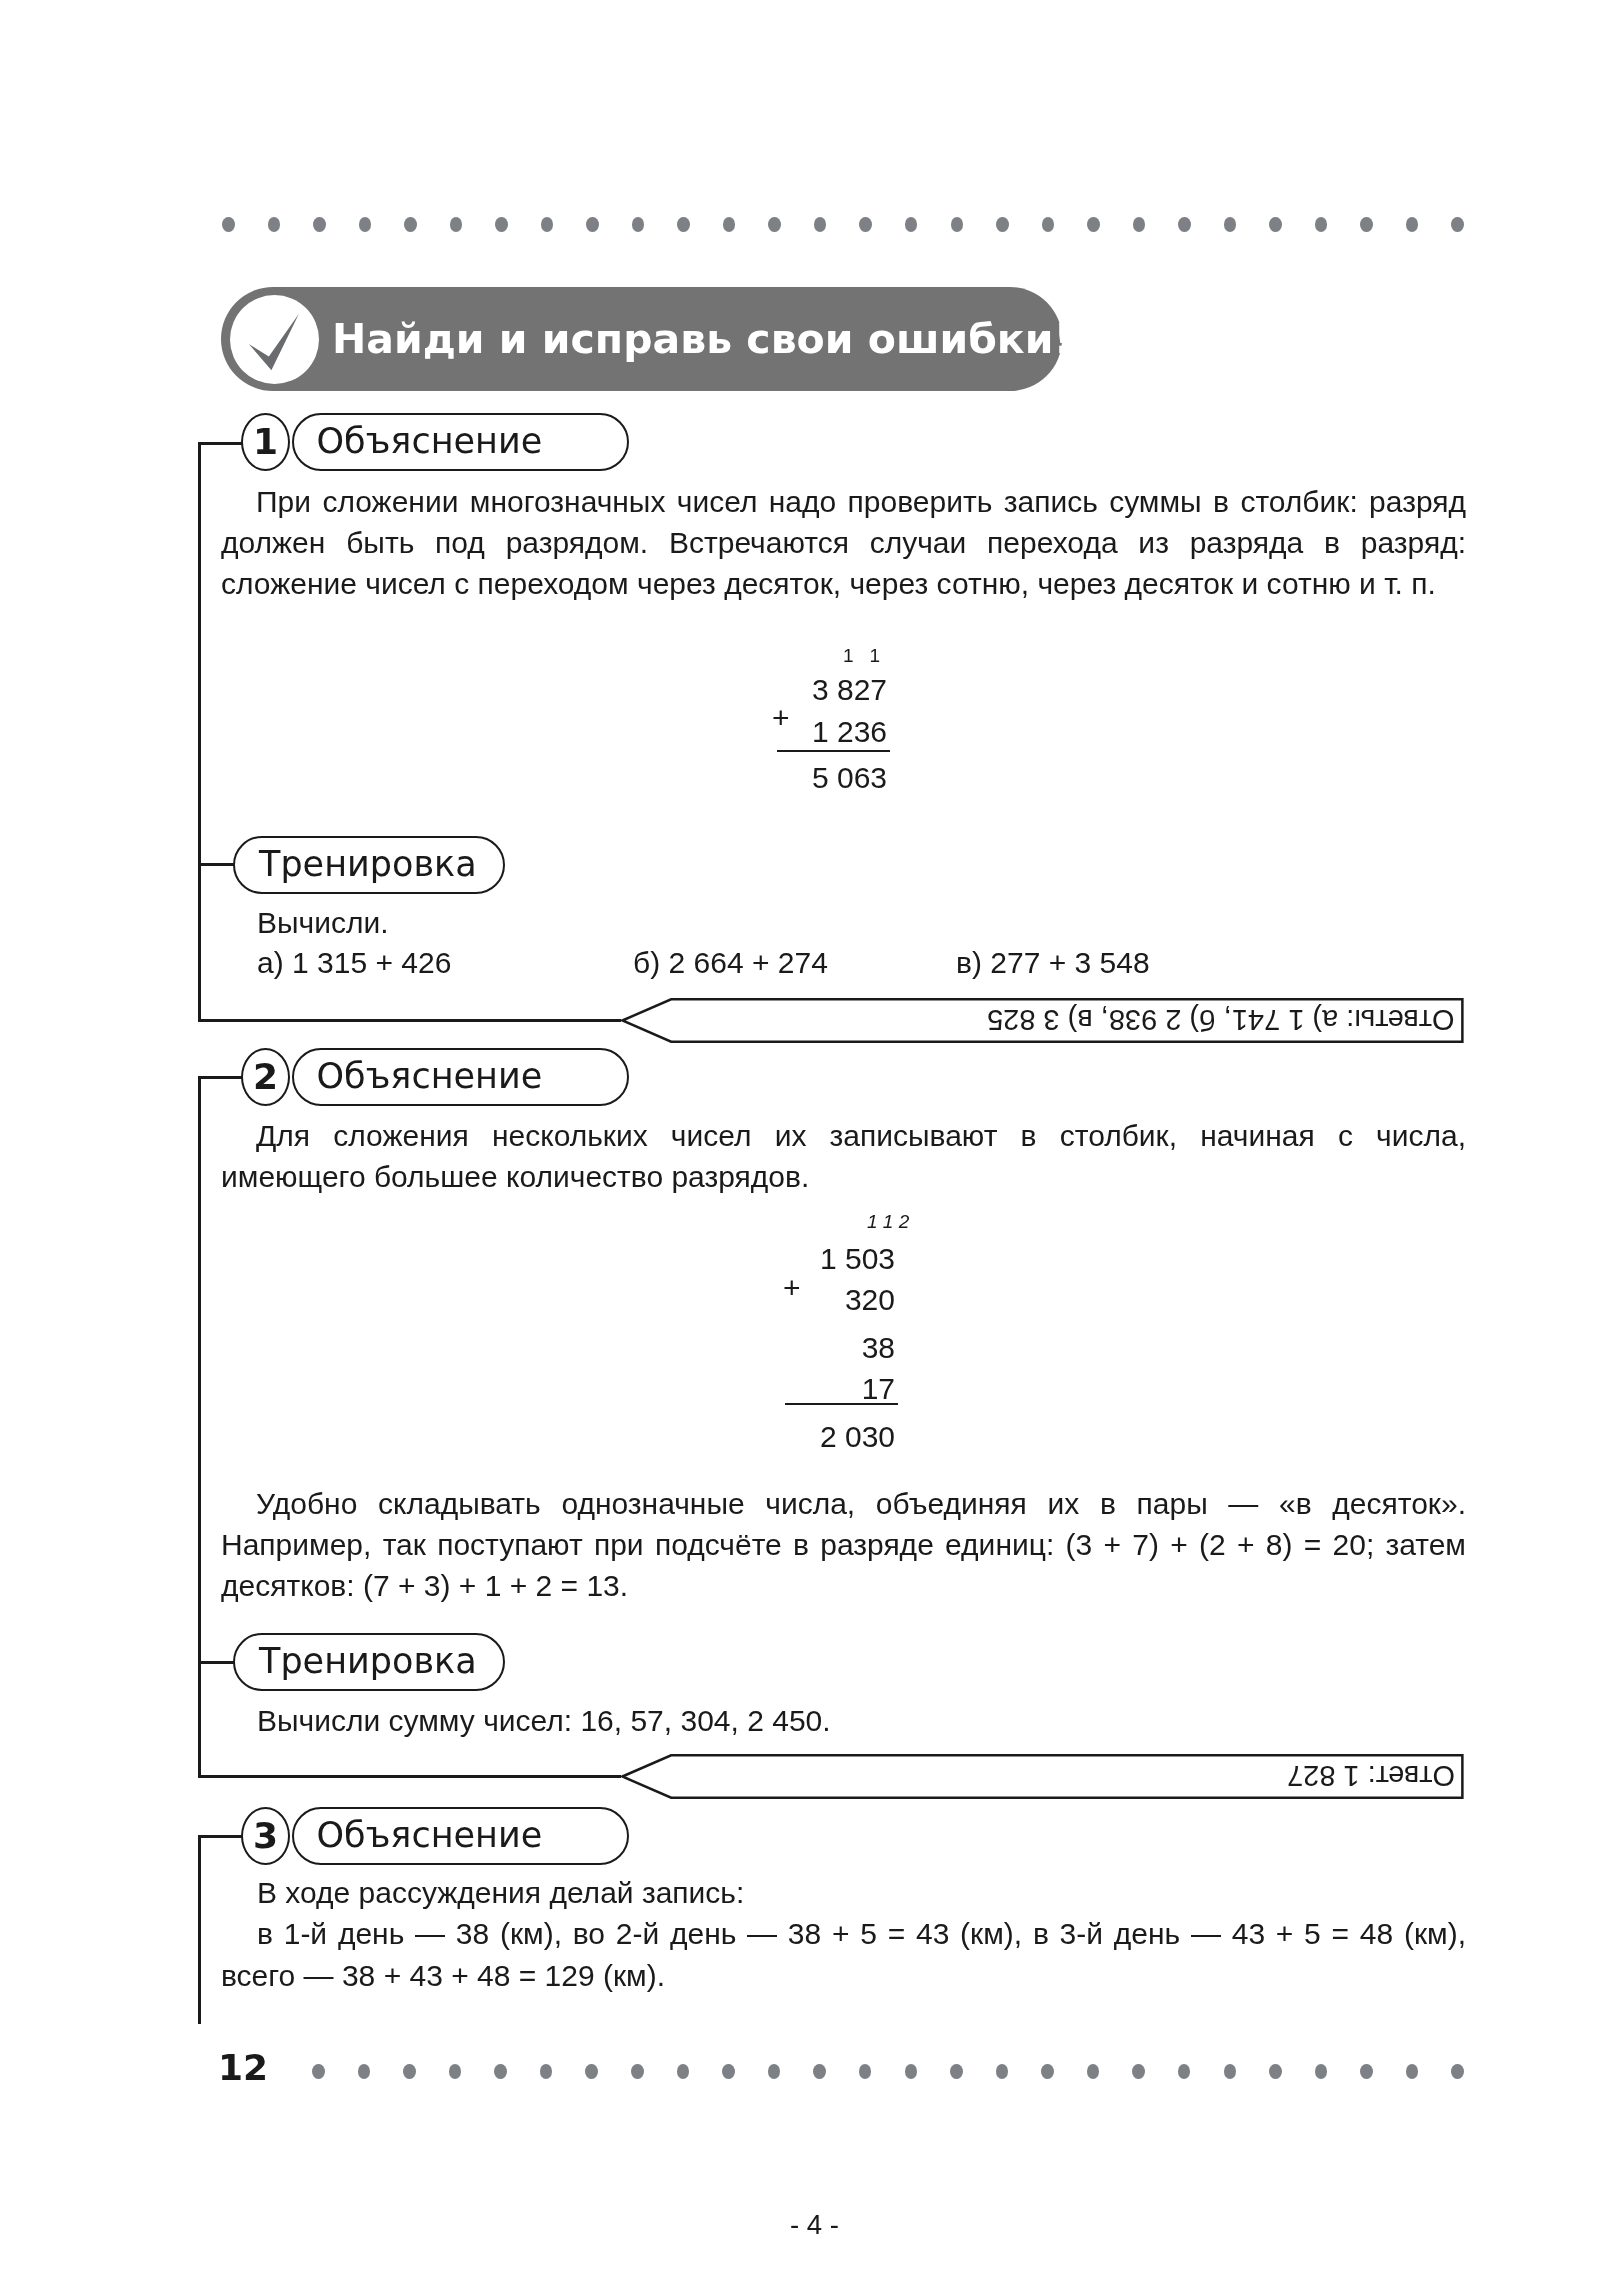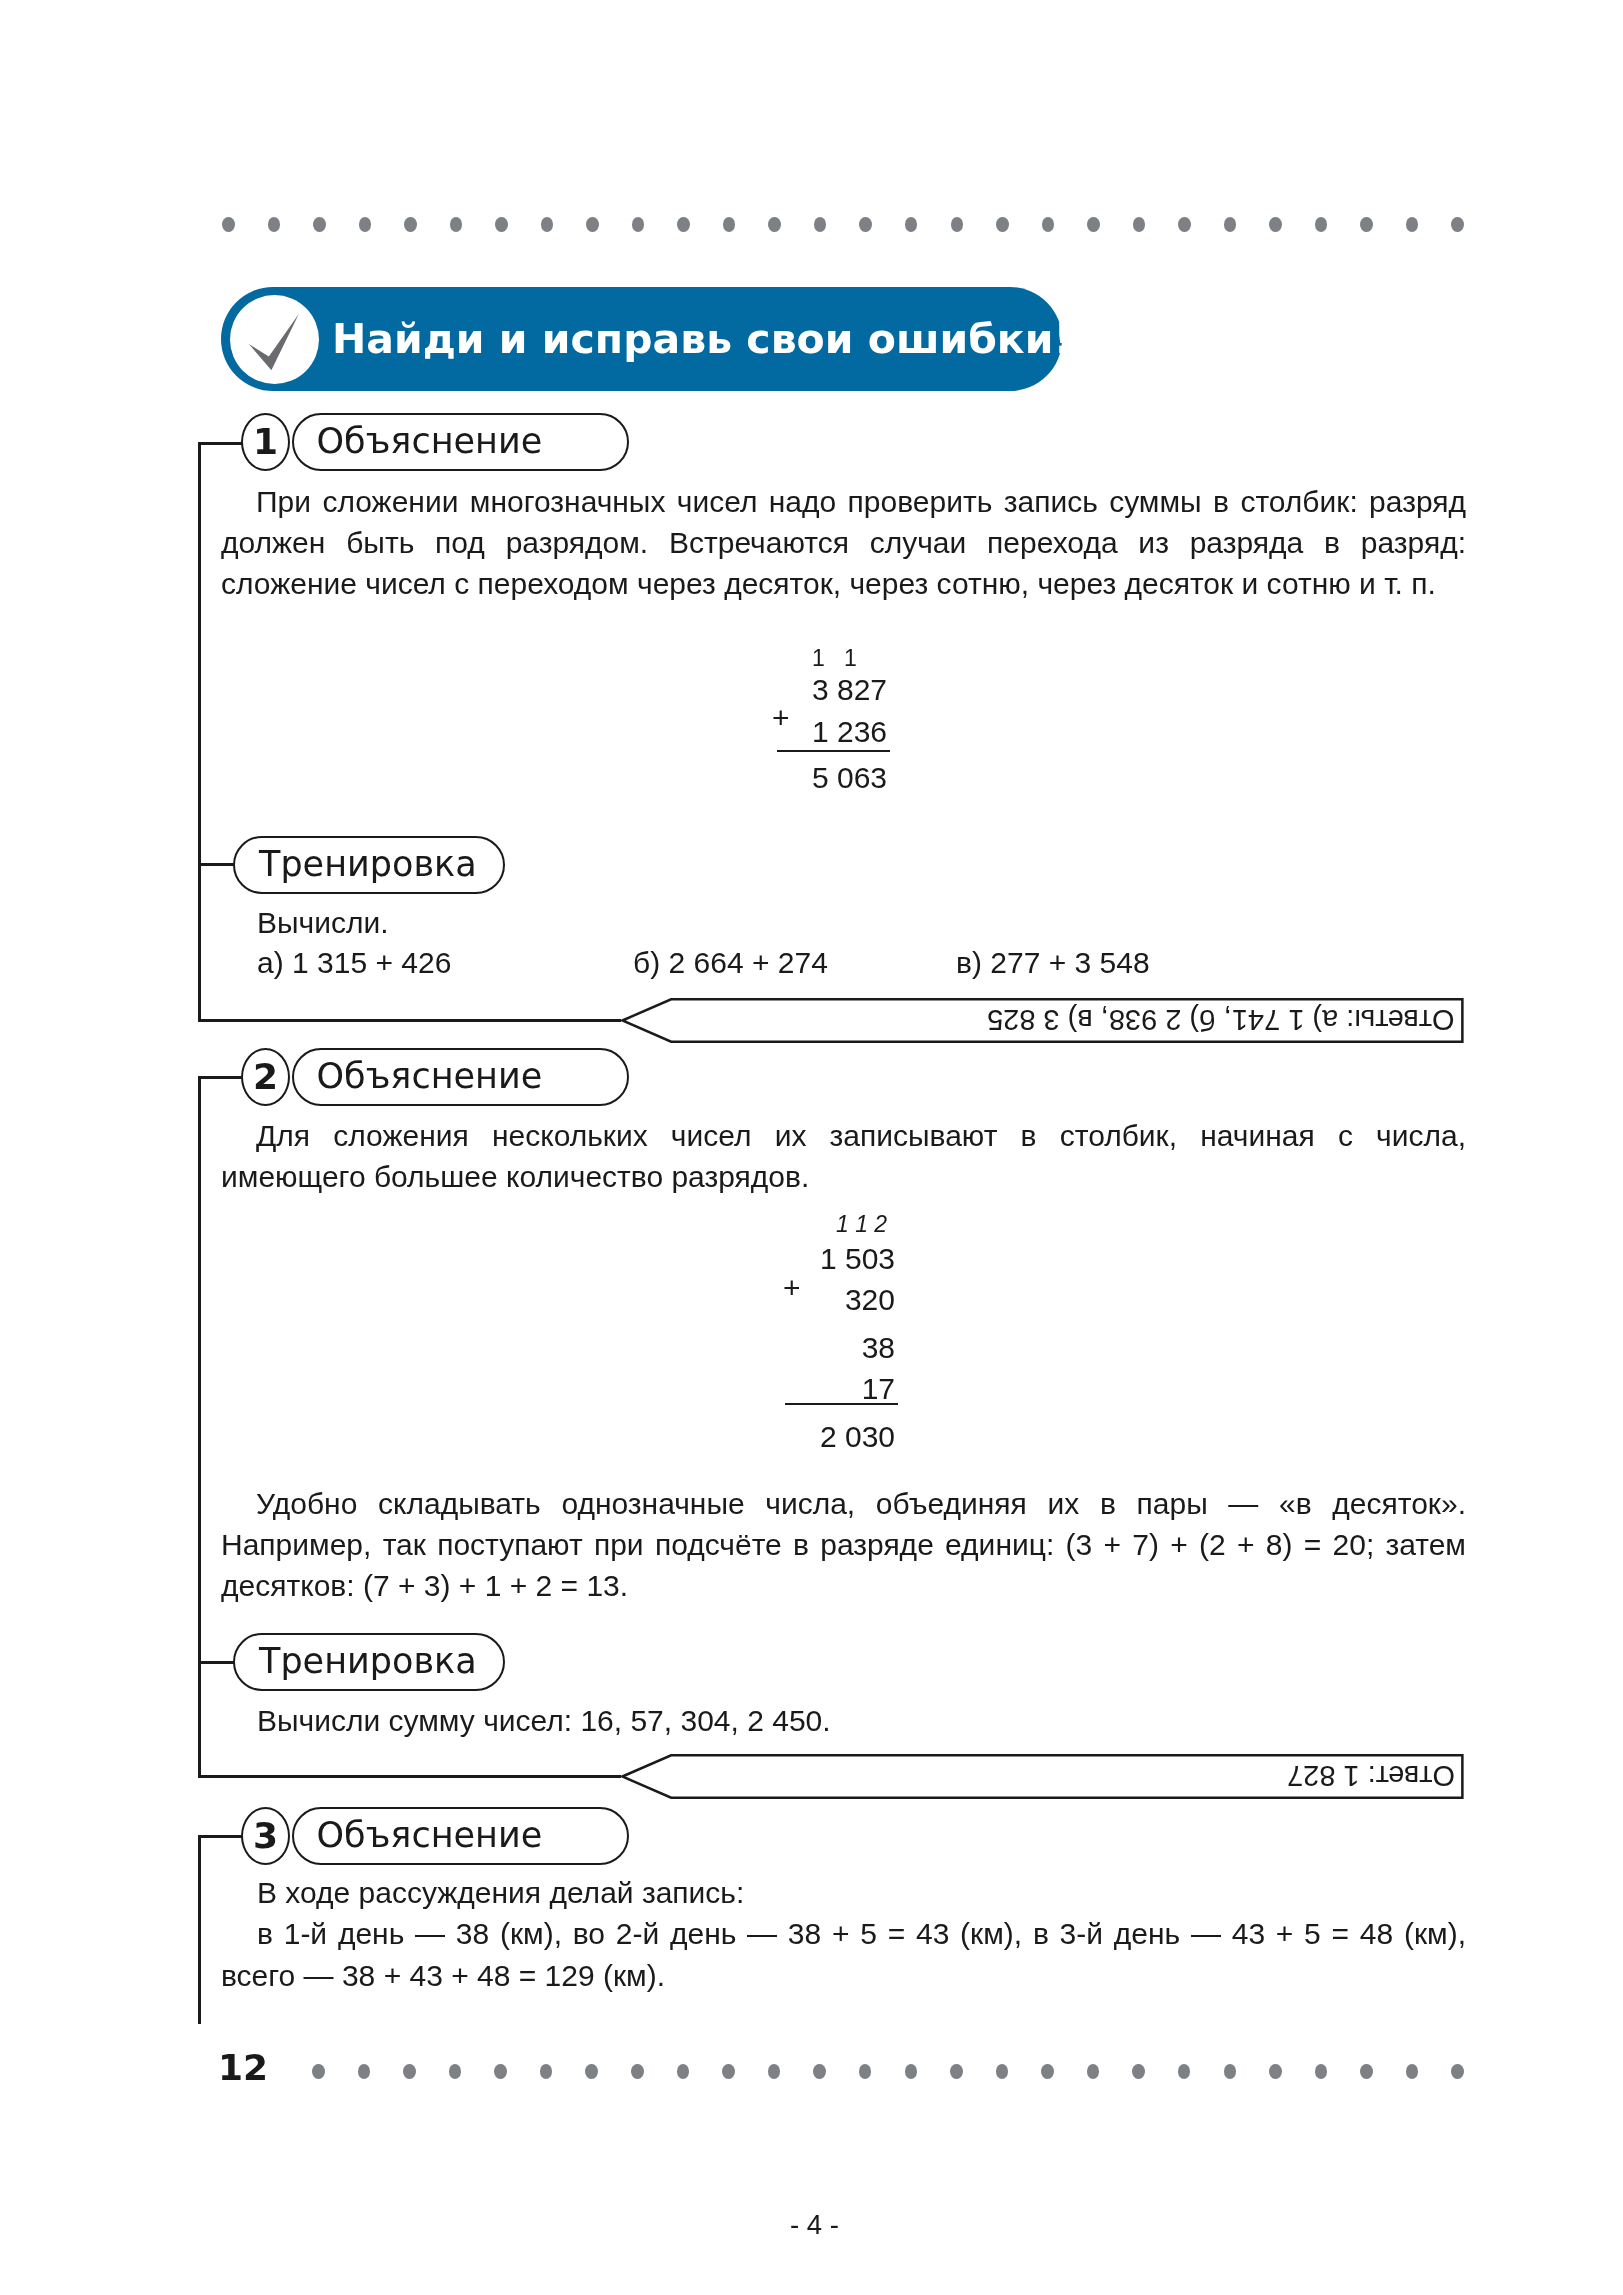--- a/index.html
+++ b/index.html
@@ -1,41 +1,41 @@
 <!DOCTYPE html>
 <html style="font-size:10px"><head>
 <meta charset="utf-8">
 <style>
   html, body { margin:0; padding:0; background:#ffffff; }
   body { width:1623px; height:2295px; position:relative; overflow:hidden;
          font-family:"Liberation Sans", sans-serif; color:#1a1a1a; }
   .dots { position:absolute; display:flex; justify-content:space-between; }
   .dot { width:12.5px; height:15px; border-radius:50%; background:#7d8085; }
   .banner { position:absolute; left:221px; top:287px; width:841px; height:104px;
-            background:#0369a1; border-radius:52px; }
+            background:#737373; border-radius:52px; }
   .banner-check { position:absolute; left:8.8px; top:7.5px; width:89px; height:89px;
             border-radius:50%; background:#ffffff; }
   .banner-title { position:absolute; left:111px; top:0; height:104px; line-height:104px;
             color:#ffffff; font-family:"DejaVu Sans", sans-serif; font-weight:bold;
             font-size:41px; letter-spacing:0px; white-space:nowrap; }
   .vline { position:absolute; width:2.5px; background:#1a1a1a; }
   .hline { position:absolute; height:2.5px; background:#1a1a1a; }
   .num-circle { position:absolute; width:49px; height:58px; border:2.5px solid #1a1a1a;
             border-radius:50%; box-sizing:border-box; background:#fff;
             font-family:"DejaVu Sans", sans-serif; font-size:36px; font-weight:bold;
             text-align:center; line-height:53px; }
   .pill { position:absolute; height:58px; border:2.5px solid #1a1a1a; border-radius:29px;
             box-sizing:border-box; background:#fff; font-family:"DejaVu Sans", sans-serif;
             font-size:35px; line-height:53px; padding-left:22.5px; white-space:nowrap; }
   .para { position:absolute; left:221px; width:1245px; font-size:30px; line-height:41px;
             text-align:justify; }
   .para .indent { display:inline-block; width:35px; }
   .line { position:absolute; font-size:30px; line-height:38px; white-space:nowrap; }
   .col { position:absolute; font-size:30px; line-height:38px; text-align:right; white-space:pre; }
-  .carry { position:absolute; font-size:23px; white-space:pre; }
+  .carry { position:absolute; font-size:19px; white-space:pre;margin-left:31px; }
   .plus { position:absolute; font-size:30px; }
   .rule { position:absolute; height:1.9px; background:#1a1a1a; }
   .answer { position:absolute; height:44px; }
   .answer svg { position:absolute; left:0; top:0; }
   .answer-text { position:absolute; right:11.3px; top:0; height:44px; line-height:44px;
             font-size:29px; transform:rotate(180deg); transform-origin:center; white-space:nowrap; }
   .page-num { position:absolute; font-family:"DejaVu Sans", sans-serif; font-weight:bold;
             font-size:36px; }
   .folio { position:absolute; font-size:27.6px; }
 </style>

